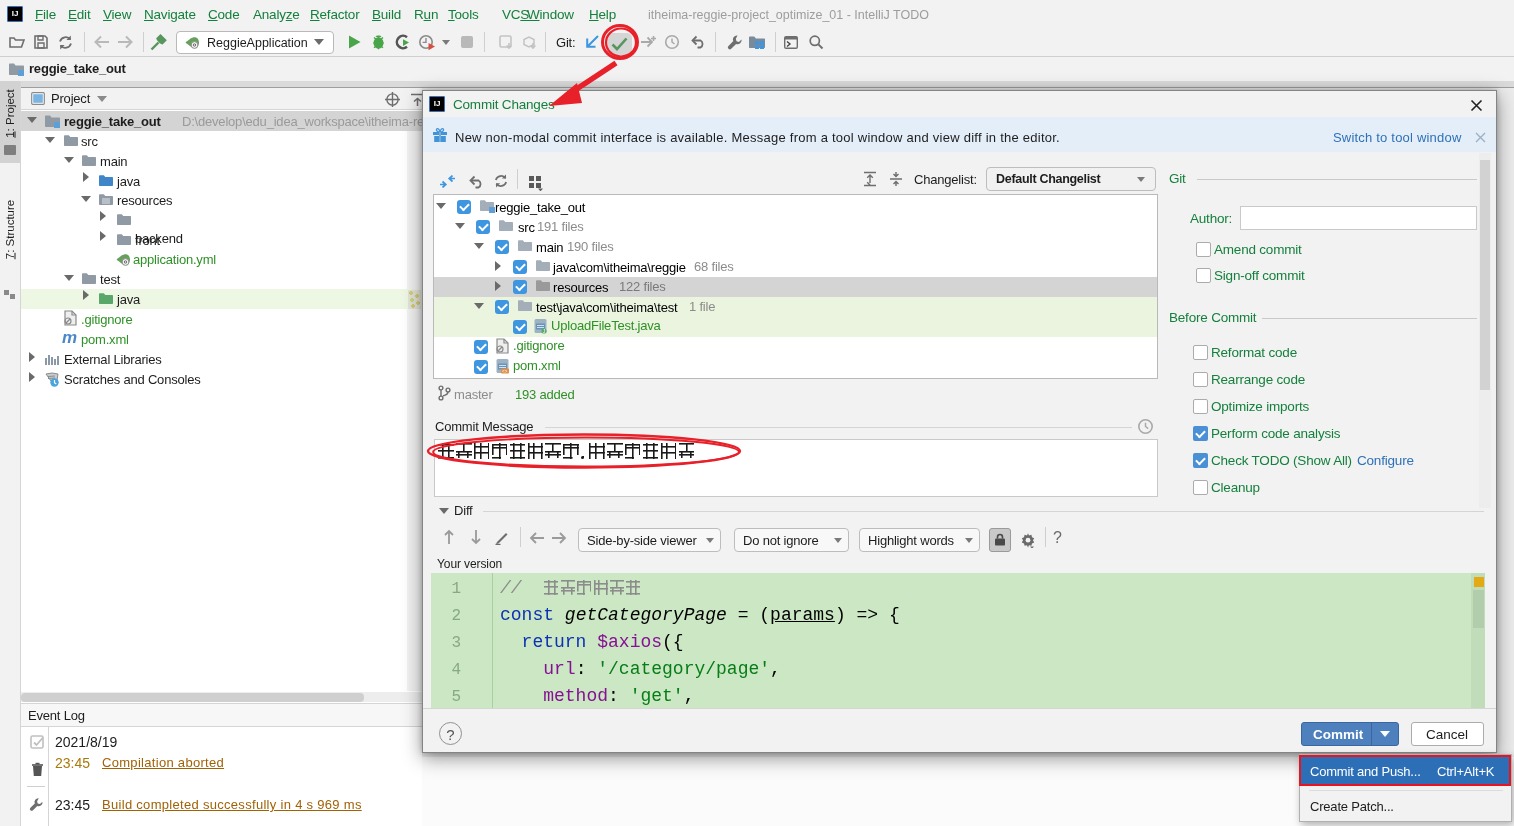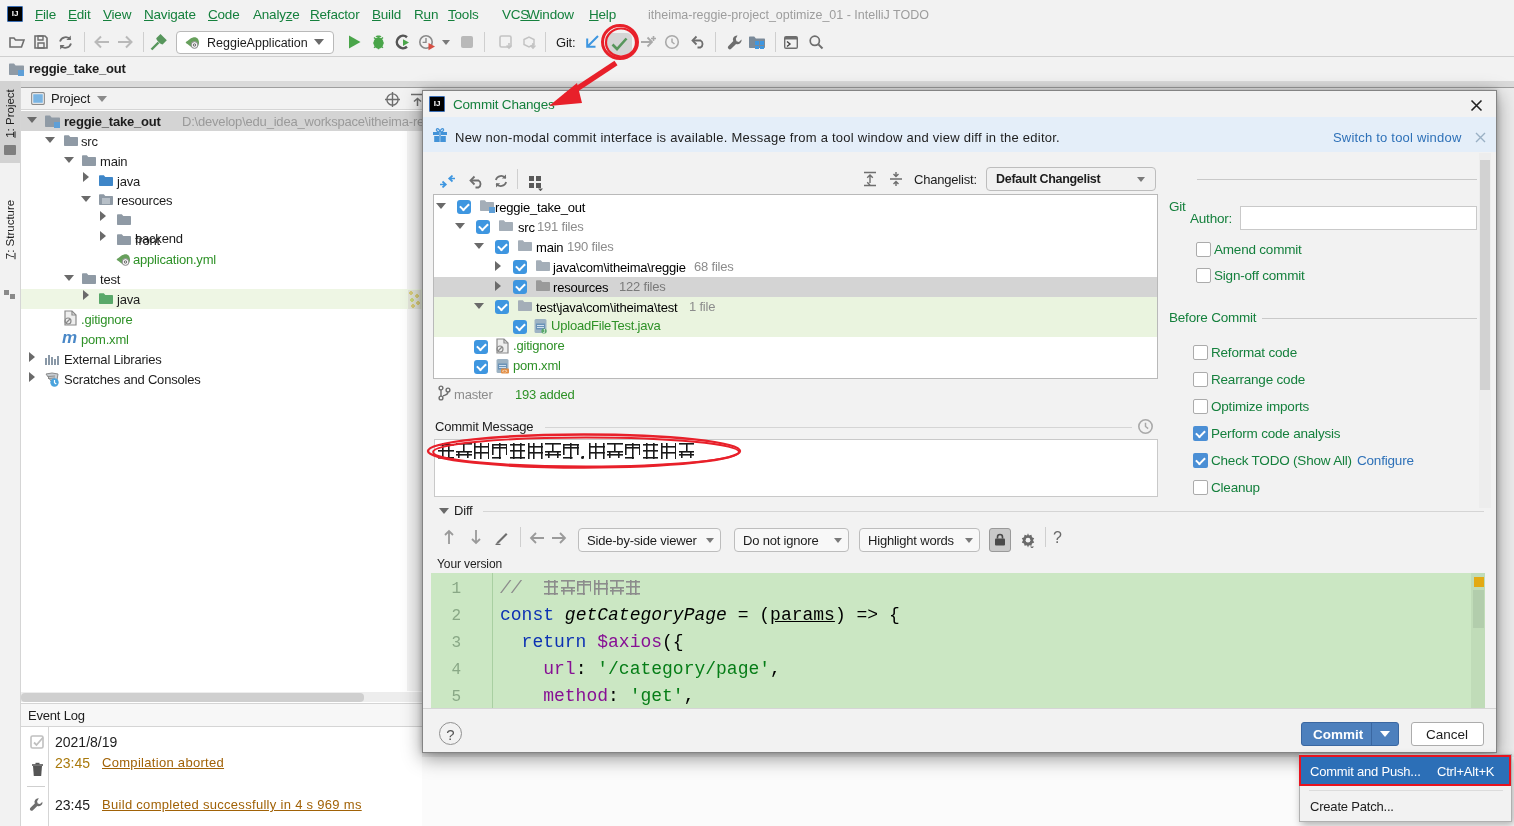--- a/index.html
+++ b/index.html
@@ -371,21 +371,21 @@
 <svg class="abs" width="16" height="16" style="left:439px;top:80px" viewBox="0 0 16 16">
       <path d="M2 1.5h12M2 14.5h12M8 4v8M5.2 6.8 8 4l2.8 2.8M5.2 11.2 8 14" fill="none" stroke="#6e6e6e" stroke-width="1.4"></path>
     </svg>
 <svg class="abs" width="16" height="16" style="left:465px;top:80px" viewBox="0 0 16 16">
       <path d="M2 8h12M8 1v4M5.5 3 8 5.5 10.5 3M8 15v-4M5.5 13 8 10.5 10.5 13" fill="none" stroke="#6e6e6e" stroke-width="1.4"></path>
     </svg>
 <div class="row f14" style="left:491px;top:81px;">Changelist:</div>
 <div class="abs" style="left:563px;top:76px;width:170px;height:24px;background:#f1f1f1;border:1px solid #bdbdbd;border-radius:4px;"></div>
 <div class="row bold" style="left:573px;top:81px;font-size:12.5px;letter-spacing:-0.3px;color:#1d1d1d;">Default Changelist</div>
 <div class="abs tds" style="left:714px;top:86px;"></div>
-<div class="row f15" style="left:746px;top:80px;margin-top:28px;">Git</div>
+<div class="row f15" style="left:746px;top:80px;">Git</div>
 <div class="abs" style="left:774px;top:88px;width:280px;height:1px;background:#c9c9c9;"></div>
 
 <div class="abs" style="left:10px;top:103px;width:725px;height:185px;background:#fff;border:1px solid #b9b9b9;"></div>
 <div class="abs" style="left:11px;top:186px;width:723px;height:20px;background:#d4d4d4;"></div>
 <div class="abs" style="left:11px;top:206px;width:723px;height:40px;background:#eaf4df;"></div>
 <div class="abs td" style="left:13px;top:112px;"></div>
     <div class="cb" style="left:34px;top:109px;"></div>
 <svg class="abs" width="16" height="14" style="left:56px;top:108px" viewBox="0 0 16 14">
       <path d="M1 2.3c0-.5.4-1 1-1h3.8l1.5 1.8H14c.6 0 1 .4 1 1V11c0 .6-.4 1-1 1H2c-.6 0-1-.4-1-1z" fill="#a4aeb8"></path>
       <rect x="10" y="8" width="6" height="6" fill="#5e9fd7"></rect>

